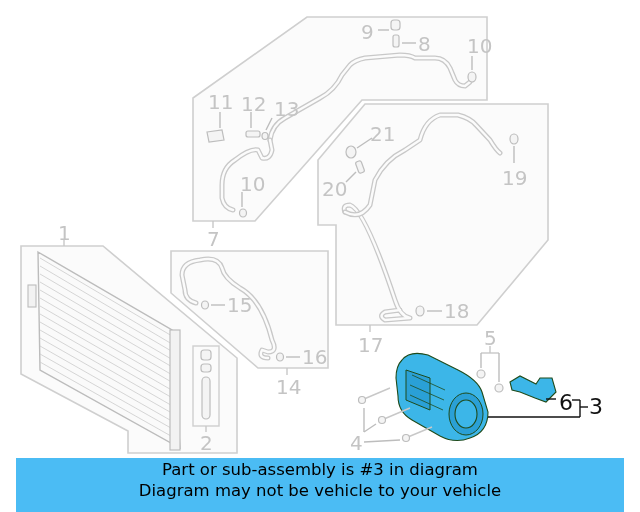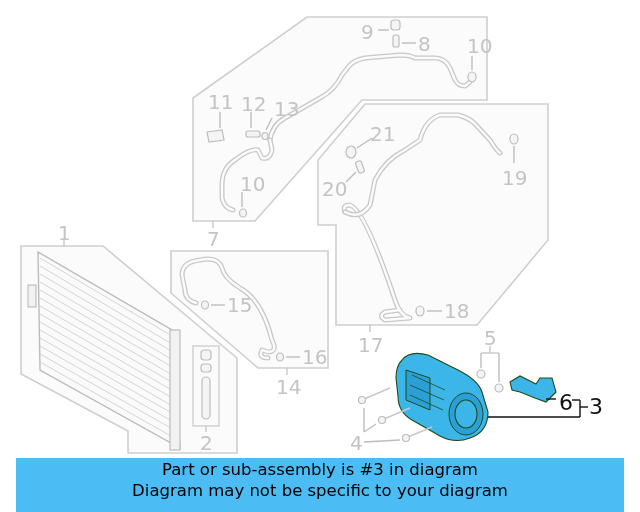--- a/index.html
+++ b/index.html
@@ -181,14 +181,14 @@
     <text class="callout" x="358" y="352">17</text>
     <text class="callout" x="444" y="318">18</text>
     <text class="callout" x="502" y="185">19</text>
     <text class="callout" x="322" y="196">20</text>
     <text class="callout" x="370" y="141">21</text>
   </g>
 </svg>
 
 <div id="banner">
   <div>Part or sub-assembly is #3 in diagram</div>
-  <div>Diagram may not be specific to your diagram</div>
+  <div>Diagram may not be vehicle to your vehicle</div>
 </div>
 
 </body></html>

